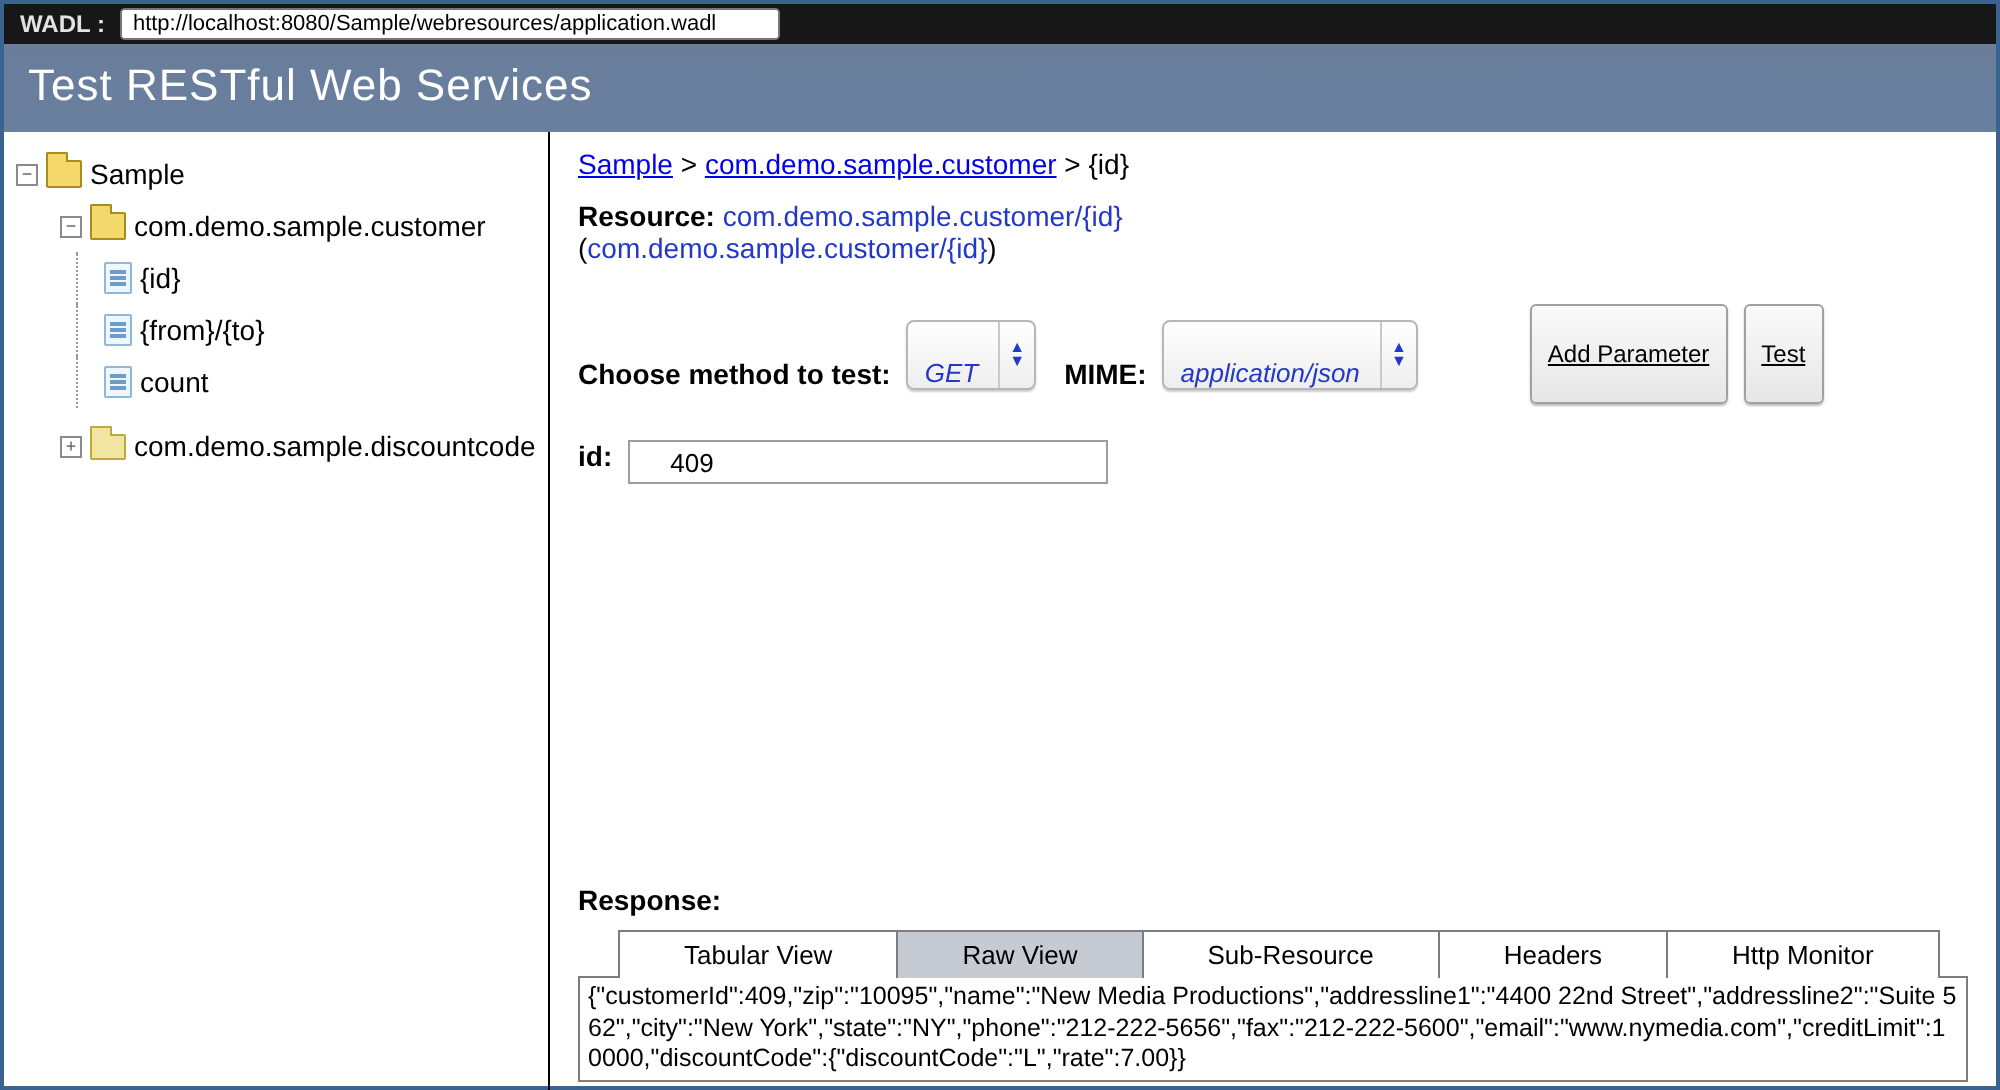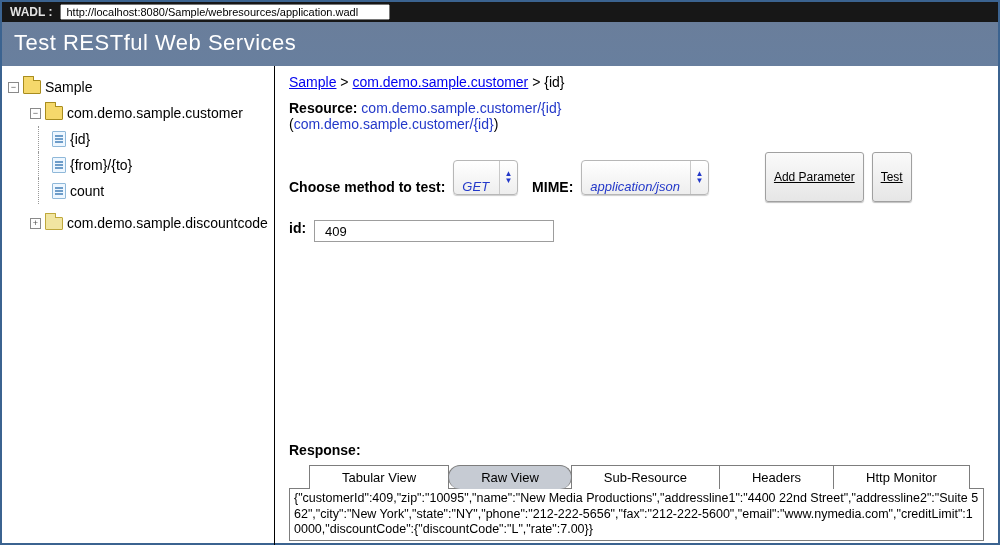--- a/index.html
+++ b/index.html
@@ -41,30 +41,30 @@
   .method-row { margin-top: 20px; display: flex; align-items: center; gap: 8px; }
   .method-row label { font-weight: bold; font-size: 14px; margin-top: 20px; }
   .mac-select { display: inline-flex; align-items: flex-end; border: 1px solid #b7b7b7; border-radius: 4px; box-shadow: 0 1px 1px rgba(0,0,0,.2); height: 35px; font-size: 13px; background: linear-gradient(#fff,#eee); font-style: italic; }
   .mac-select .val { padding: 0 10px 0 8px; color: #2338c9; }
   .mac-select .arrows { width: 18px; height: 100%; display: flex; flex-direction: column; align-items: center; justify-content: center; border-left: 1px solid #c9c9c9; color: #2338c9; font-size: 8px; line-height: 7px; }
 
   .mac-btn { background: linear-gradient(#fafafa,#e6e6e6); border: 1px solid #a0a0a0; border-radius: 3px; padding: 17px 8px; font-size: 12px; box-shadow: 0 1px 1px rgba(0,0,0,.25); cursor: pointer; text-decoration: underline; }
 
   .id-row { margin-top: 18px; display: flex; align-items: flex-start; gap: 8px; }
   .id-row label { font-weight: bold; font-size: 14px; }
-  .id-row input { width: 240px; height: 22px; padding: 1px 10px; font-size: 13px; border: 1px solid #9d9d9d; }
+  .id-row input { width: 240px; height: 22px; padding: 1px 20px; font-size: 13px; border: 1px solid #9d9d9d; }
 
   .status-block { margin-top: auto; padding-top: 20px; }
   .status-line { font-size: 14px; margin-bottom: 10px; }
   .status-line b { font-weight: bold; }
   .response-label { font-weight: bold; font-size: 14px; margin-bottom: 6px; display: block; }
 
   .tabs { display: flex; margin-left: 20px; }
   .tab { border: 1px solid #7d7d7d; border-bottom: none; padding: 4px 32px; font-size: 13px; background: #fff; cursor: pointer; position: relative; top: 1px; margin-right: -1px; }
-  .tab.active { background: #c6cbd3; border-radius: 12px; }
+  .tab.active { background: #c6cbd3; }
 
   .raw-box { border: 1px solid #7d7d7d; width: 695px; padding: 2px 4px; font-size: 12.5px; line-height: 1.25; word-break: break-all; margin-bottom: 4px; }
 </style>
 </head>
 <body>
 
 <div class="frame">
 
   <div class="wadl-bar">
     <span>WADL :</span>

